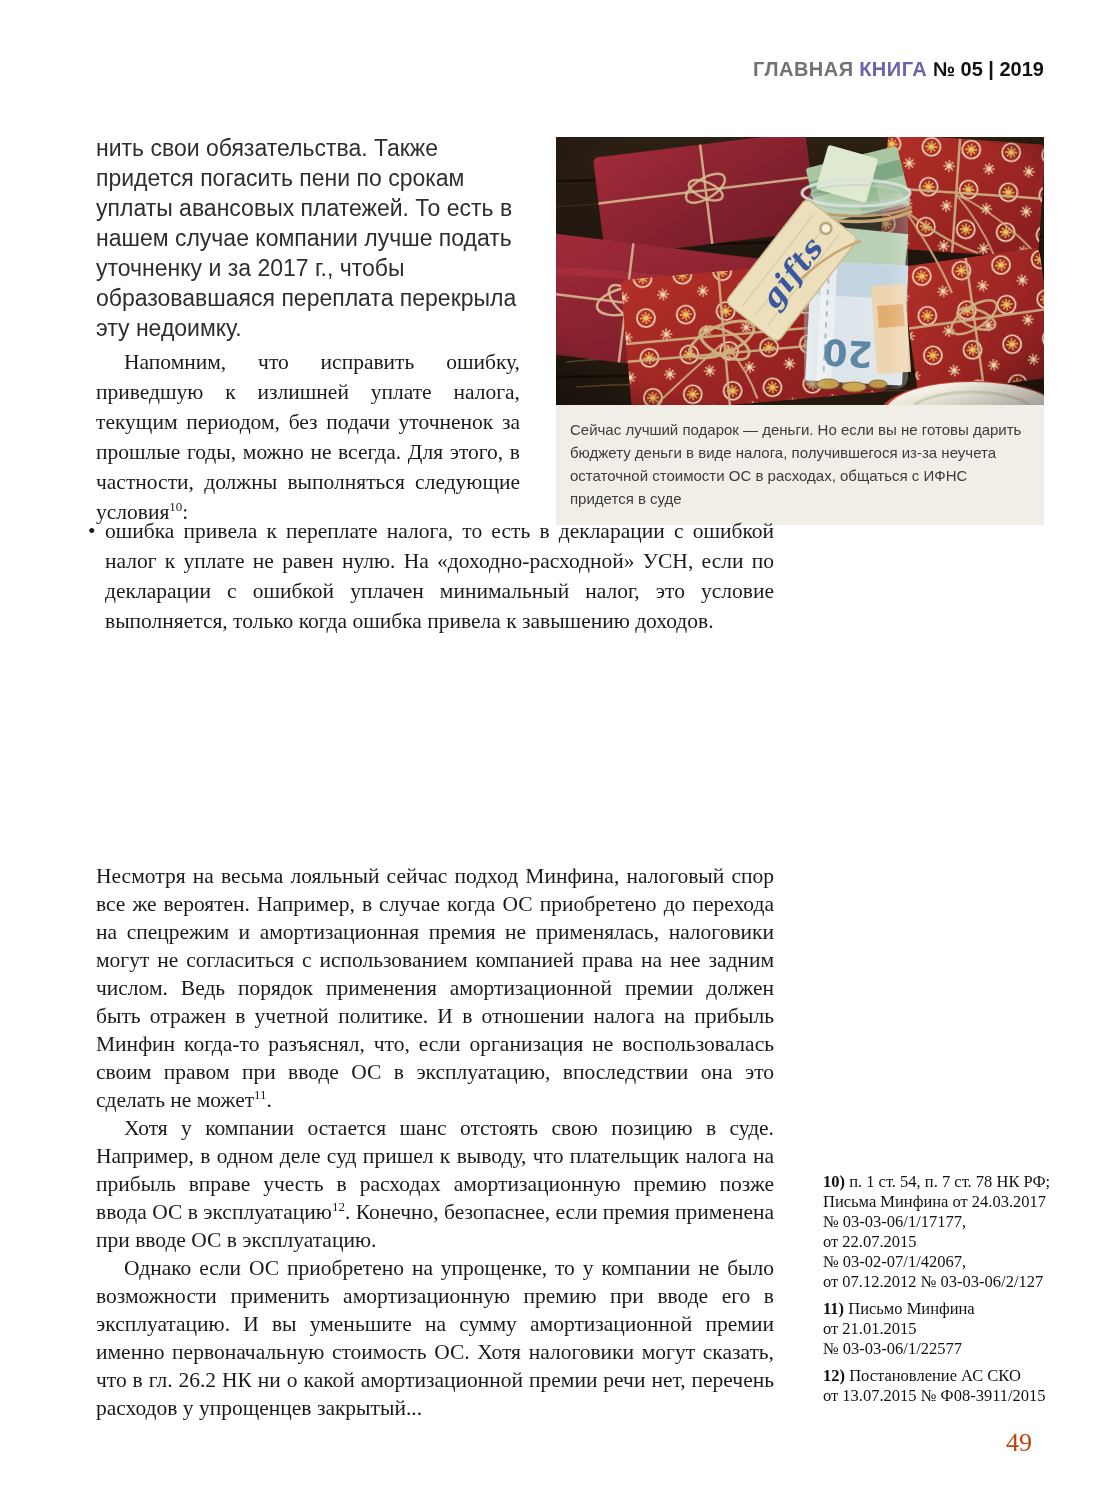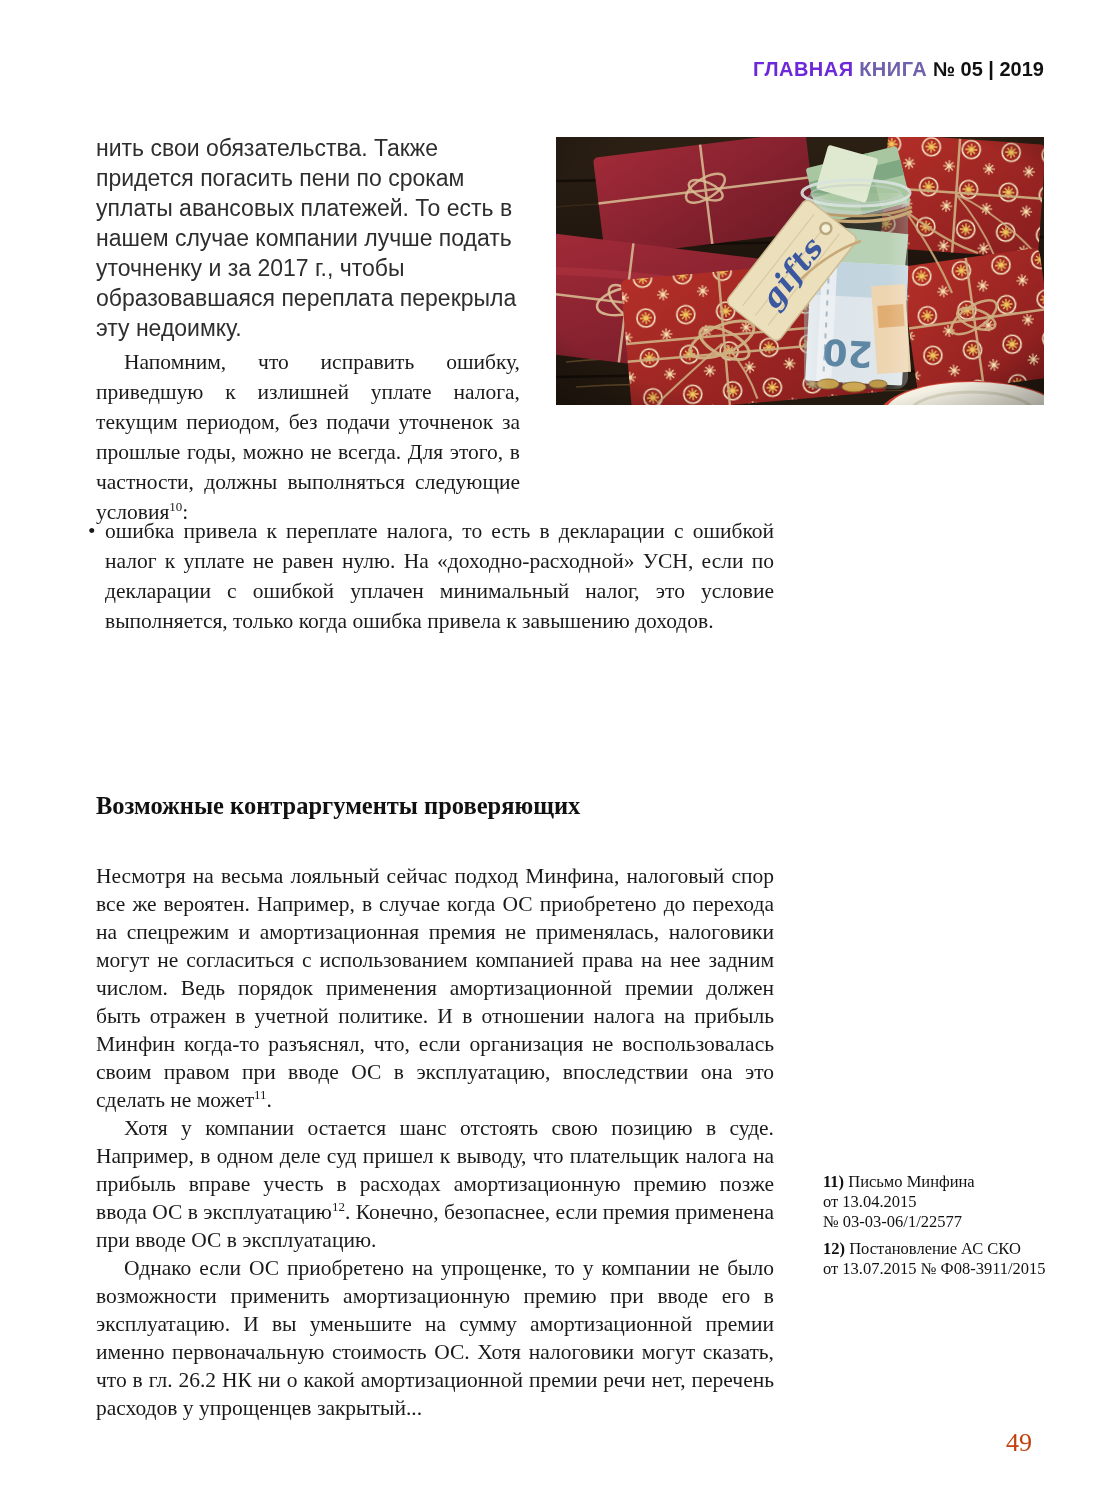--- a/index.html
+++ b/index.html
@@ -7,21 +7,21 @@
   .page {
     position:relative; width:1104px; height:1500px; margin:0 auto;
     background:#ffffff; overflow:hidden;
     font-family:"Liberation Serif", serif; color:#1a1a1a;
   }
   
   .mag-header {
     position:absolute; top:58px; right:60px; text-align:right;
     font-size:20px; font-weight:bold; letter-spacing:.5px; white-space:nowrap;
   }
-  .mag-header .name  { font-family:"Liberation Sans", sans-serif; color:#6d28d9;margin-top:47px; }
+  .mag-header .name  { font-family:"Liberation Sans", sans-serif; color:#737373;margin-top:47px; }
   .mag-header .name2 { font-family:"Liberation Sans", sans-serif; color:#6f61ab; }
   .mag-header .issue { font-family:Liberation Sans, sans-serif; color:#111; letter-spacing:0; }
   
   .photo {
     position:absolute; left:556px; top:137px; width:488px; height:268px;
     overflow:hidden; background:#1d140d;
   }
   .photo svg { display:block; }
   .caption {
     position:absolute; left:556px; top:405px; width:488px;
@@ -213,41 +213,49 @@
       <g>
         <ellipse cx="416" cy="280" rx="94" ry="36" fill="#cf4233"></ellipse>
         <ellipse cx="416" cy="276" rx="87" ry="31" fill="#f4f1e4"></ellipse>
         <ellipse cx="416" cy="276" rx="62" ry="21" fill="none" stroke="#ddd8c4" stroke-width="3"></ellipse>
       </g>
 
       <rect x="0" y="0" width="488" height="268" fill="url(#vig)"></rect>
     </svg>
   </figure>
 
+  <figcaption class="caption">Сейчас лучший подарок — деньги. Но если вы не готовы дарить бюджету деньги в виде налога, получившегося из-за неучета остаточной стоимости ОС в расходах, общаться с ИФНС придется в суде</figcaption>
 
   <div class="lead-quote">нить свои обязательства. Также придется погасить пени по срокам уплаты авансовых платежей. То есть в нашем случае компании лучше подать уточненку и за 2017 г., чтобы образовавшаяся переплата перекрыла эту недоимку.</div>
 
   <p class="p-reminder"><span>Напомним, что исправить ошибку, приведшую к излишней уплате налога, текущим периодом, без подачи уточненок за прошлые годы, можно не всегда. Для этого, в частности, должны выполняться следующие условия</span><sup>10</sup><span>:</span></p>
 
   <ul class="conditions">
     <li>ошибка привела к переплате налога, то есть в декларации с ошибкой налог к уплате не равен нулю. На «доходно-расходной» УСН, если по декларации с ошибкой уплачен минимальный налог, это условие выполняется, только когда ошибка привела к завышению доходов.</li>
   </ul>
 
-  <h2 class="section-heading">Возможные контраргументы проверяющих</h2>
 
   <div class="body-paras">
     <p><span>Несмотря на весьма лояльный сейчас подход Минфина, налоговый спор все же вероятен. Например, в случае когда ОС приобретено до перехода на спецрежим и амортизационная премия не применялась, налоговики могут не согласиться с использованием компанией права на нее задним числом. Ведь порядок применения амортизационной премии должен быть отражен в учетной политике. И в отношении налога на прибыль Минфин когда-то разъяснял, что, если организация не воспользовалась своим правом при вводе ОС в эксплуатацию, впоследствии она это сделать не может</span><sup>11</sup><span>.</span></p>
     <p class="ind"><span>Хотя у компании остается шанс отстоять свою позицию в суде. Например, в одном деле суд пришел к выводу, что плательщик налога на прибыль вправе учесть в расходах амортизационную премию позже ввода ОС в эксплуатацию</span><sup>12</sup><span>. Конечно, безопаснее, если премия применена при вводе ОС в эксплуатацию.</span></p>
     <p class="ind">Однако если ОС приобретено на упрощенке, то у компании не было возможности применить амортизационную премию при вводе его в эксплуатацию. И вы уменьшите на сумму амортизационной премии именно первоначальную стоимость ОС. Хотя налоговики могут сказать, что в гл. 26.2 НК ни о какой амортизационной премии речи нет, перечень расходов у упрощенцев закрытый...</p>
   </div>
 
   <aside class="footnotes">
     <div class="fn">
+      <span class="fn-line"><b>10)</b> <span>п. 1 ст. 54, п. 7 ст. 78 НК РФ;</span></span>
+      <span class="fn-line">Письма Минфина от 24.03.2017</span>
+      <span class="fn-line">№ 03-03-06/1/17177,</span>
+      <span class="fn-line">от 22.07.2015</span>
+      <span class="fn-line">№ 03-02-07/1/42067,</span>
+      <span class="fn-line">от 07.12.2012 № 03-03-06/2/127</span>
+    </div>
+    <div class="fn">
       <span class="fn-line"><b>11)</b> <span>Письмо Минфина</span></span>
-      <span class="fn-line">от 13.04.2015</span>
+      <span class="fn-line">от 21.01.2015</span>
       <span class="fn-line">№ 03-03-06/1/22577</span>
     </div>
     <div class="fn">
       <span class="fn-line"><b>12)</b> <span>Постановление АС СКО</span></span>
       <span class="fn-line">от 13.07.2015 № Ф08-3911/2015</span>
     </div>
   </aside>
 
   <div class="page-number">49</div>
 

